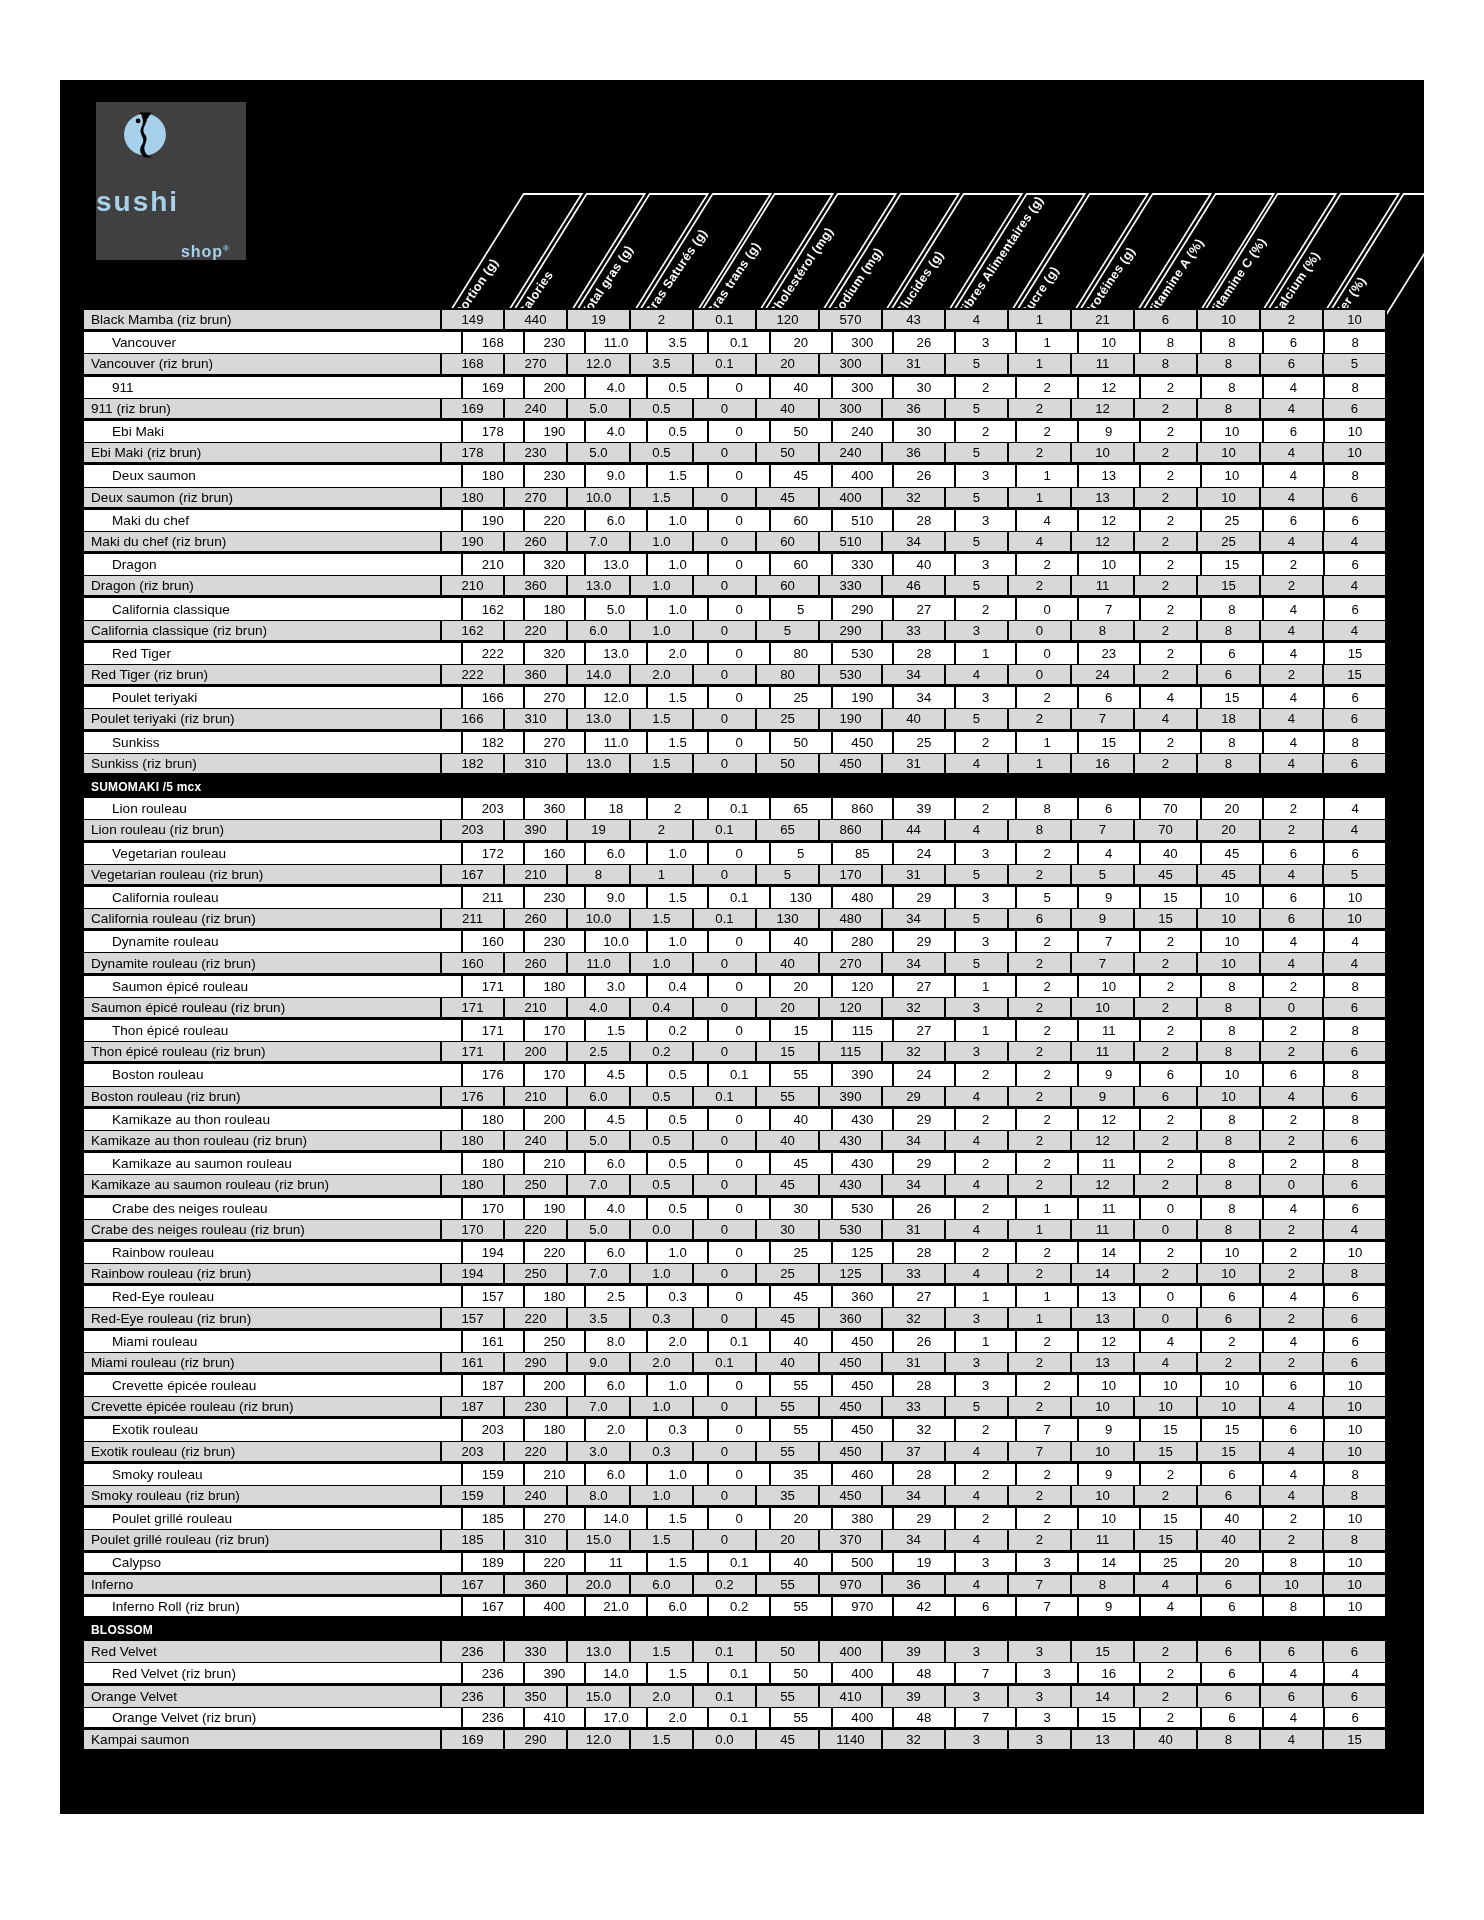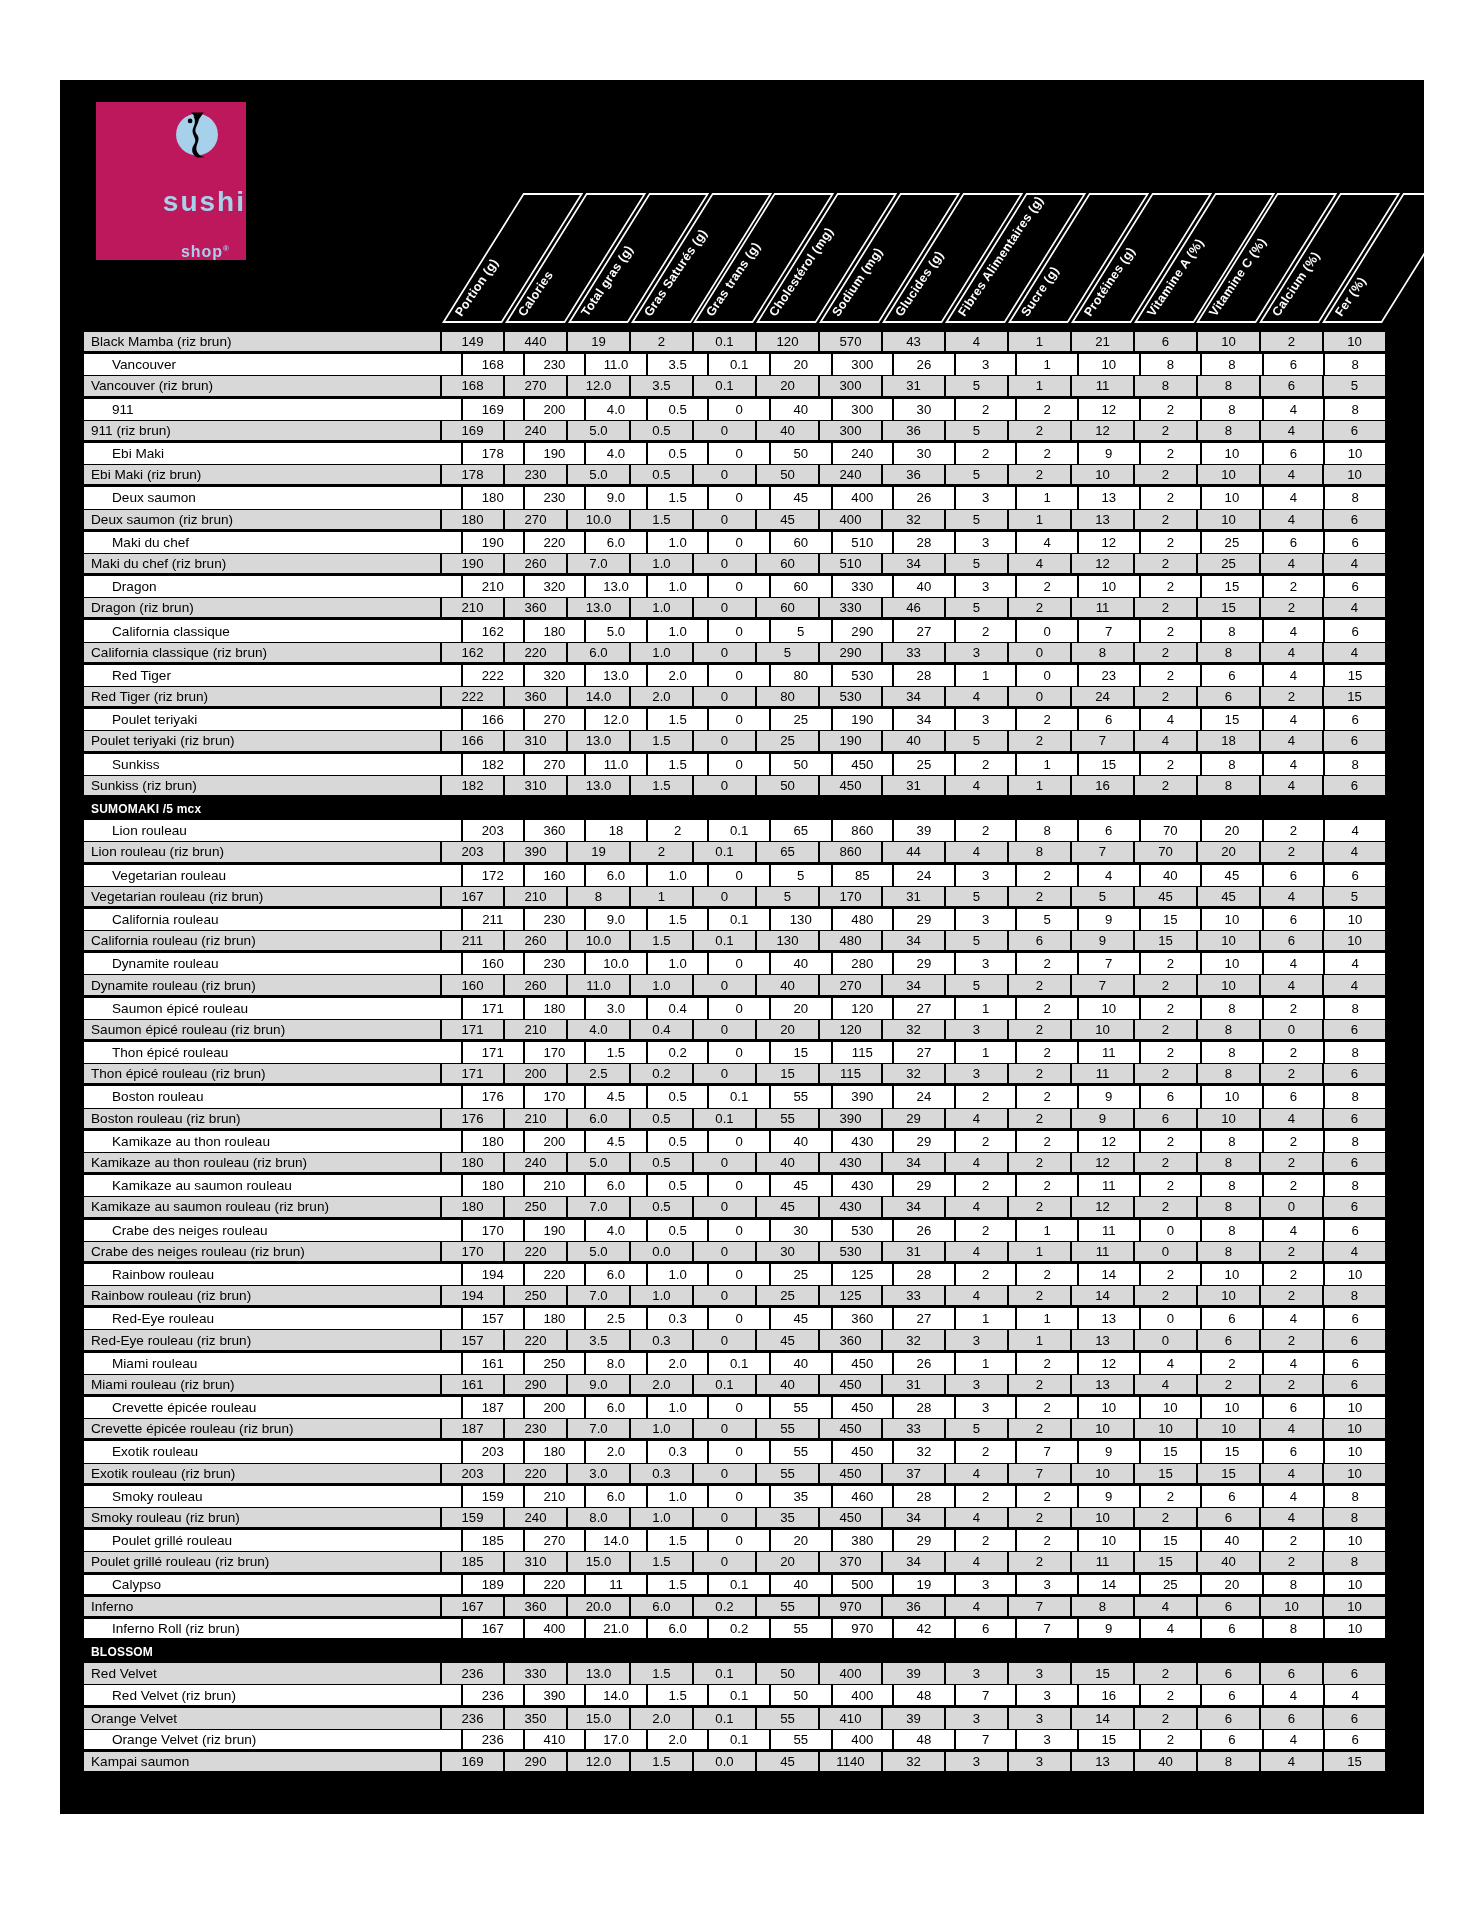--- a/index.html
+++ b/index.html
@@ -1,29 +1,29 @@
 <!DOCTYPE html>
 <html><head>
 <meta charset="utf-8">
 <style>
   html,body{margin:0;padding:0;background:#ffffff;}
   body{width:1484px;height:1920px;position:relative;font-family:"Liberation Sans",sans-serif;}
   .frame{position:absolute;left:60px;top:80px;width:1364px;height:1734px;background:#000;overflow:hidden;}
   
-  .logo{position:absolute;left:36px;top:22px;width:150px;height:158px;background:#be185d;display:flex;flex-direction:column;align-items:flex-end;gap:28px;}
+  .logo{position:absolute;left:36px;top:22px;width:150px;height:158px;background:#404040;display:flex;flex-direction:column;align-items:flex-start;gap:28px;}
   .logo svg{width:98px;height:88px;margin-top:10px;}
   .brand{color:#a7d0eb;font-weight:bold;font-size:28px;line-height:1;letter-spacing:2px;margin-top:2px;}
   .brand2{color:#a7d0eb;font-weight:bold;font-size:16px;line-height:1;align-self:flex-end;margin-right:16px;letter-spacing:1px;}
   .reg{font-size:8px;vertical-align:6px;}
   
   .header{position:absolute;left:0;top:0;width:100%;height:243px;}
   .stripe{position:absolute;bottom:0;height:130px;border:2px solid #fff;box-sizing:border-box;transform:skewX(-32deg);transform-origin:0 100%;background:transparent;}
   .stripe-label{position:absolute;bottom:4px;color:#fff;font-weight:bold;font-size:12.5px;white-space:nowrap;transform:rotate(-56deg);transform-origin:0 100%;letter-spacing:.3px;}
   
-  .tablewrap{position:absolute;left:22px;top:250px;width:1305px;box-sizing:border-box;border:2px solid #000;border-bottom:3px solid #000;background:#bef264;}
+  .tablewrap{position:absolute;left:22px;top:228px;width:1305px;box-sizing:border-box;border:2px solid #000;border-bottom:3px solid #000;background:#bef264;}
   .row{display:flex;height:22.2px;box-sizing:border-box;border-bottom:1px solid #000;}
   .row.thick{border-bottom:3px solid #000;}
   .name{width:358px;flex:0 0 358px;display:flex;align-items:center;padding-left:7px;box-sizing:border-box;border-right:2px solid #000;font-size:13.6px;color:#000;overflow:hidden;white-space:nowrap;}
   .val{flex:1;display:flex;align-items:center;justify-content:center;font-size:13.2px;color:#000;border-right:2px solid #000;box-sizing:border-box;}
   .val:last-child{border-right:none;}
   .section{display:flex;align-items:center;height:22.2px;box-sizing:border-box;background:#000;color:#fff;font-weight:bold;font-size:12px;padding-left:7px;border-bottom:1px solid #000;letter-spacing:.2px;}
   .grey{background:#d8d8d8;}
   .white{background:#ffffff;padding-left:21px;}
 </style>
 </head>

